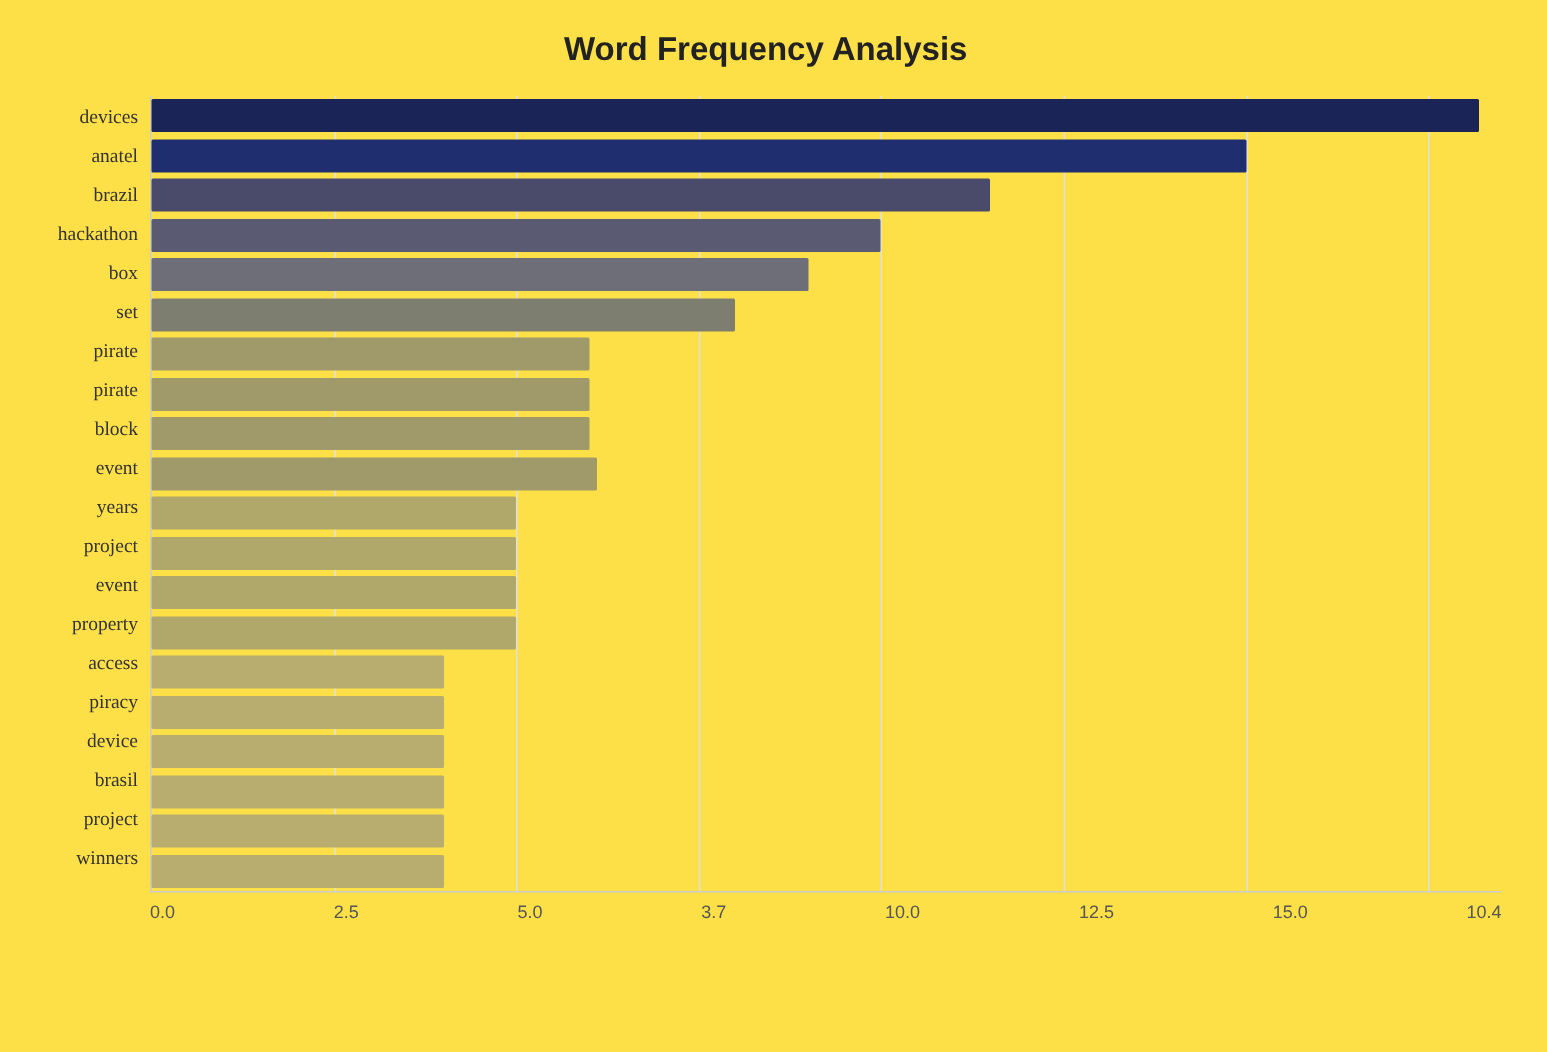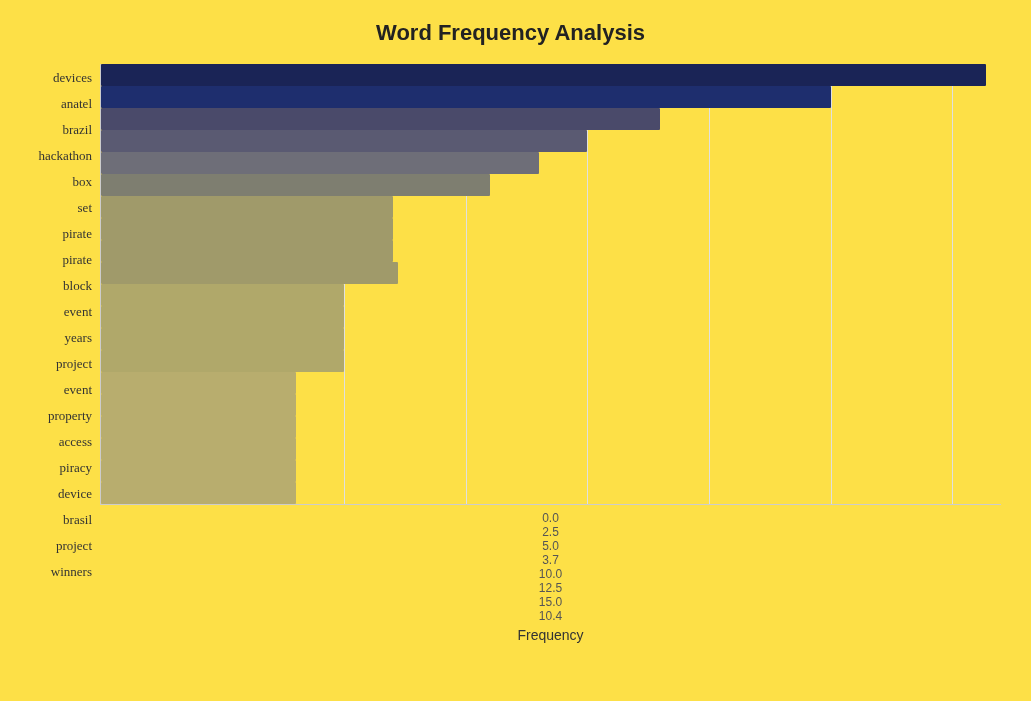--- a/index.html
+++ b/index.html
@@ -75,21 +75,21 @@
       flex: 1;
       position: relative;
       z-index: 1;
     }
     .bar {
       height: 22px;
       border-radius: 1px;
     }
     .x-axis {
       display: flex;
-      flex-direction: column;
+      flex-direction: row;
       justify-content: space-between;
       padding-top: 6px;
       padding-right: 0;
     }
     .x-tick {
       font-size: 12px;
       color: #555;
       text-align: center;
     }
     .x-label {
@@ -201,16 +201,15 @@
       <div class="x-axis" id="x-axis">
           <span class="x-tick">0.0</span>
           <span class="x-tick">2.5</span>
           <span class="x-tick">5.0</span>
           <span class="x-tick">3.7</span>
           <span class="x-tick">10.0</span>
           <span class="x-tick">12.5</span>
           <span class="x-tick">15.0</span>
           <span class="x-tick">10.4</span>
         </div>
-      <div class="x-label">Frequency</div>
     </div>
   </div>
 </div>
 
 </body></html>

